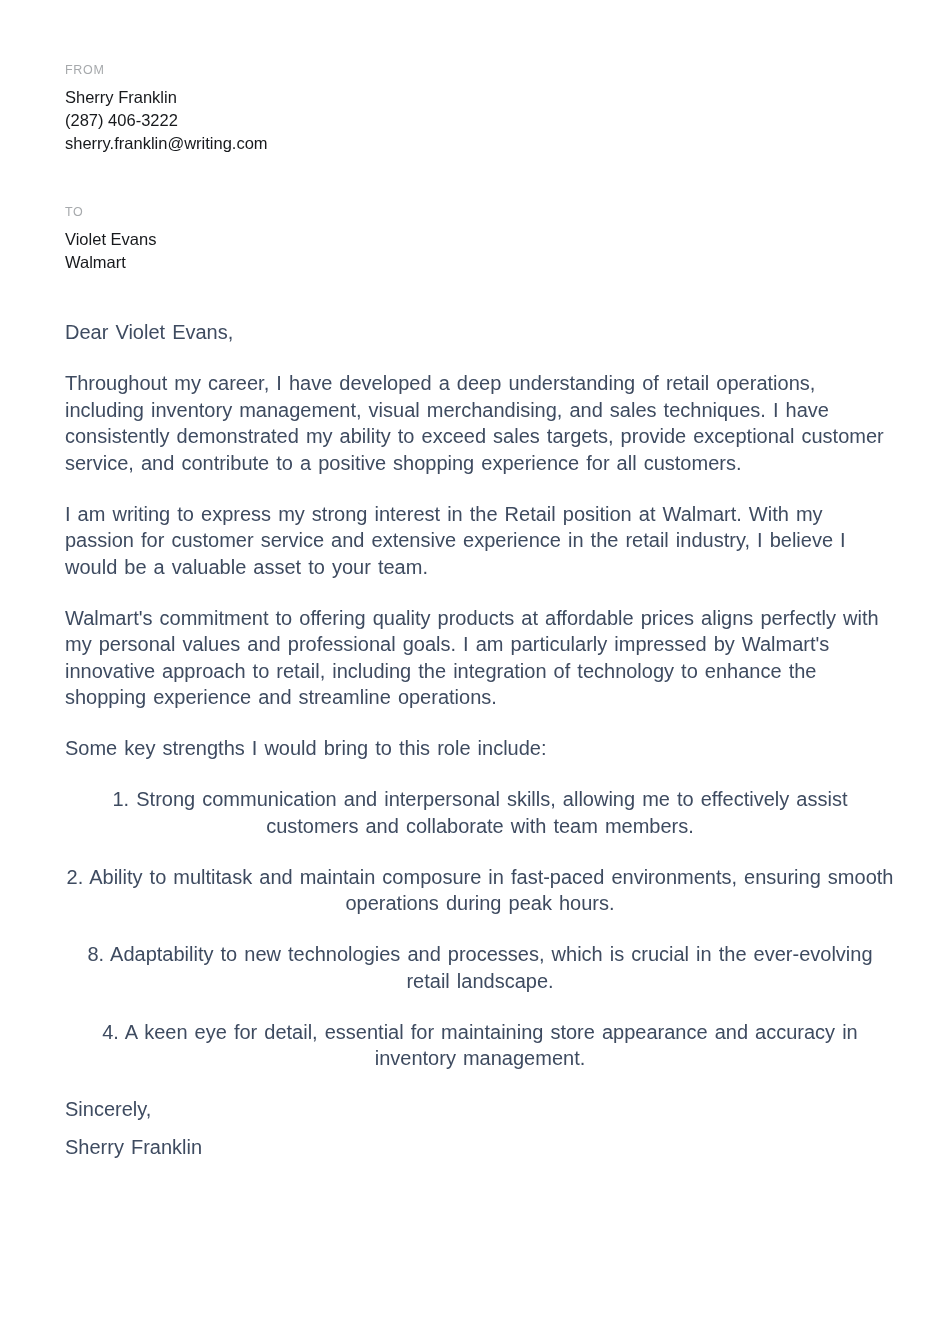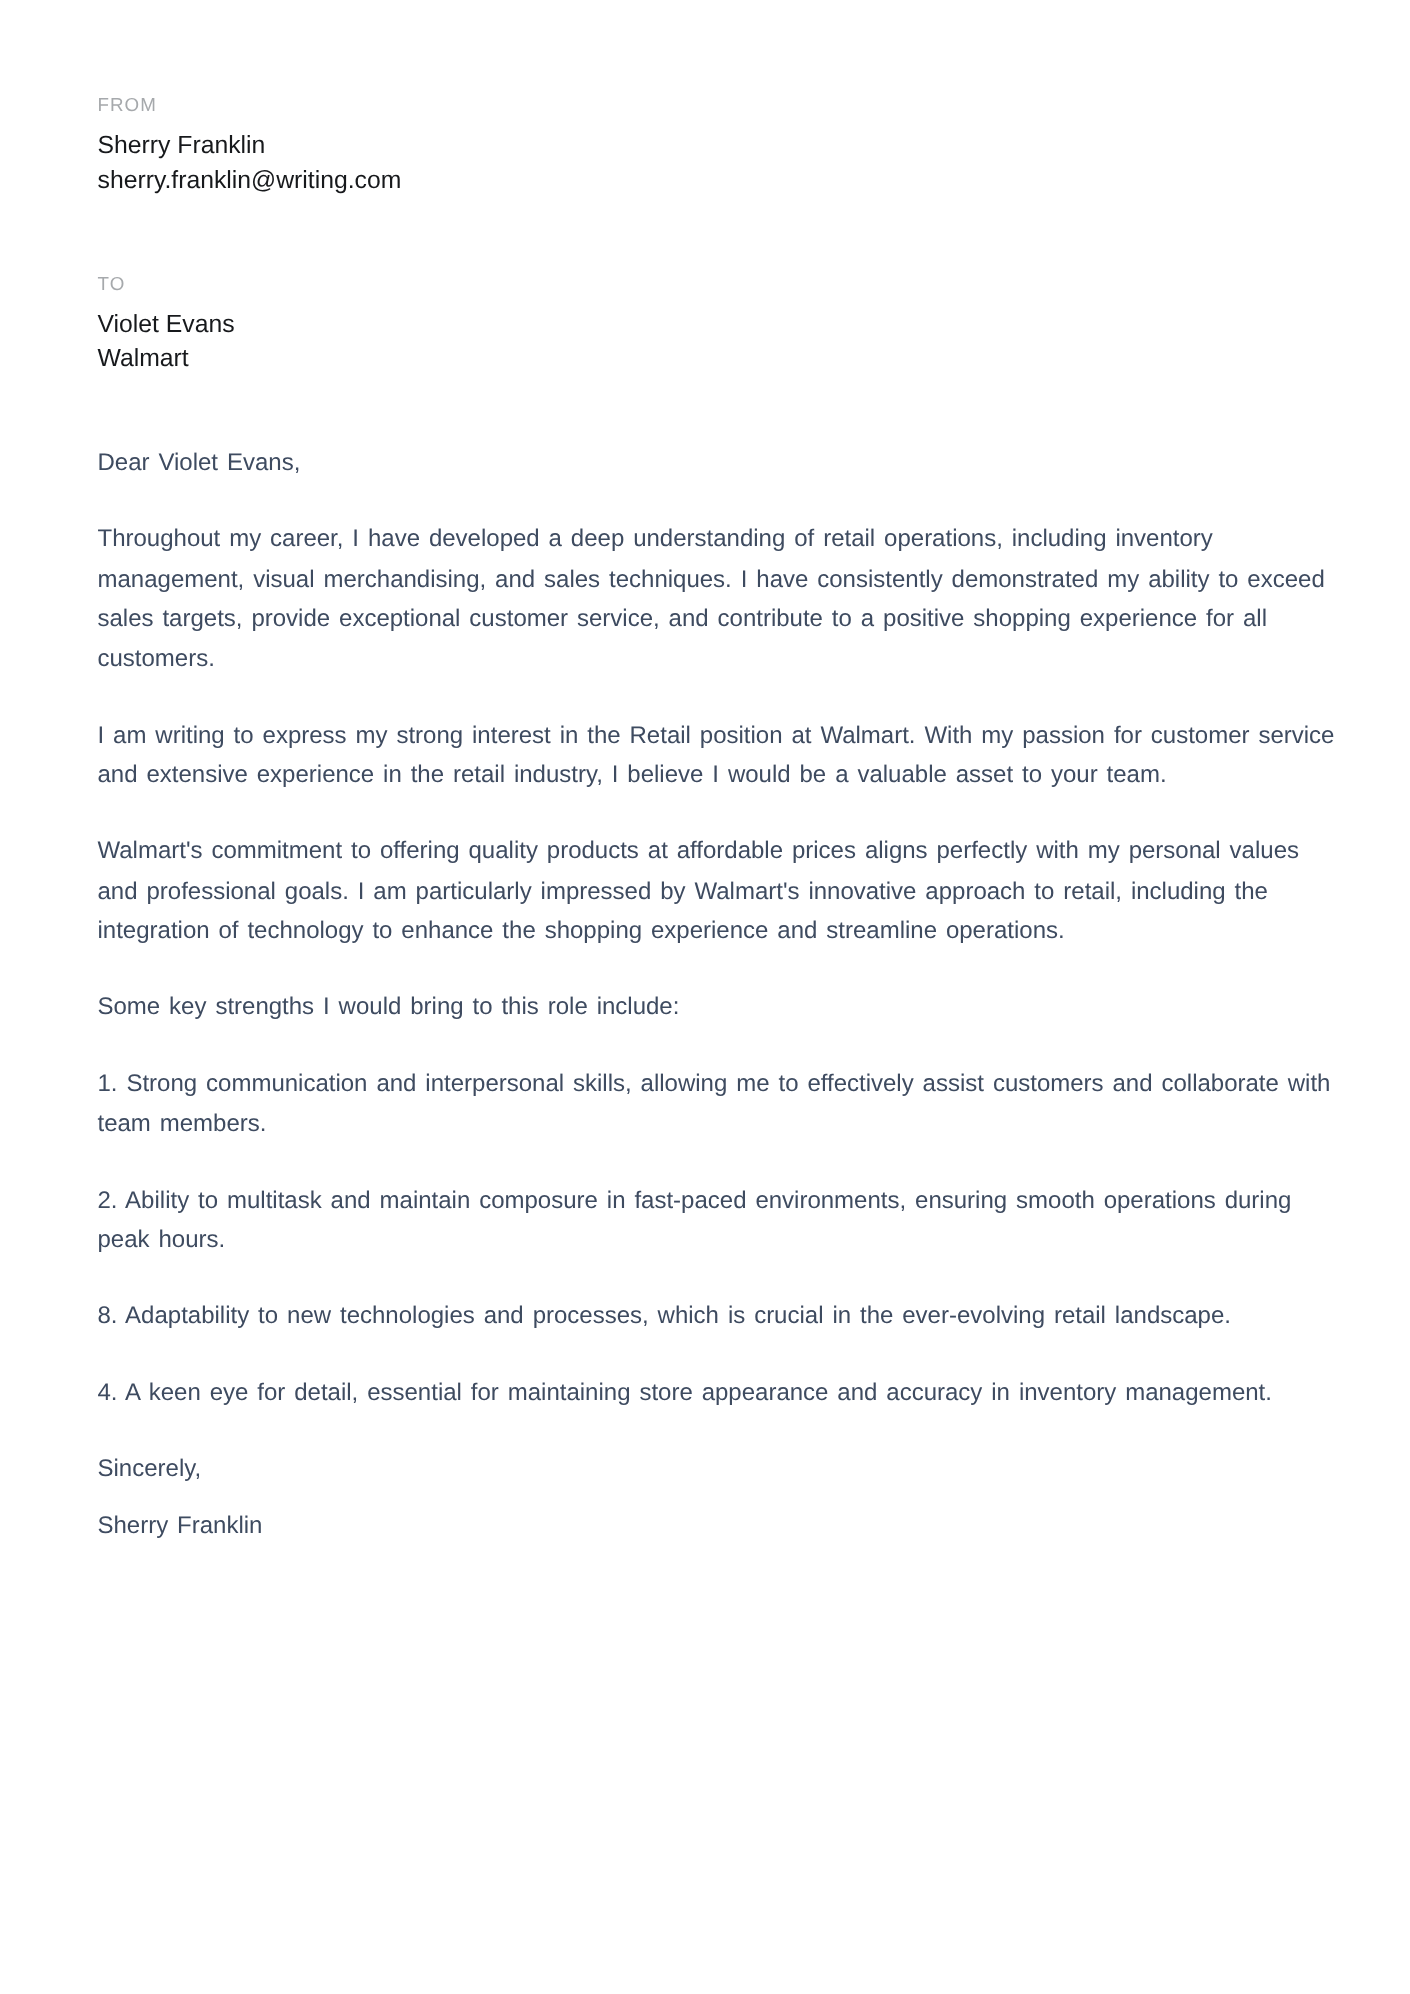--- a/index.html
+++ b/index.html
@@ -30,49 +30,51 @@
     line-height: 23px;
     color: #17191c;
     font-weight: 400;
   }
   .recipient-block {
     margin-top: 50px;
   }
   .letter-body {
     margin-top: 45px;
     color: #3e4b60;
-    font-size: 16px;
+    font-size: 20px;
     line-height: 26.5px;
     word-spacing: 1.5px;
     max-width: 830px;
   }
   .letter-body p {
     margin: 0 0 24.5px 0;
   }
   .strengths {
     margin: 0 0 11px 0;
+    text-align: center;
   }
   .strength-item {
     margin: 0 0 13px 0;
   }
   .signoff {
     margin: 0 0 11.5px 0 !important;
   }
   .signature {
     margin: 0 !important;
   }
 </style>
 </head>
 <body>
 
 <div class="page">
 
   <div class="sender-block">
     <div class="meta-label">FROM</div>
     <div class="meta-line">Sherry Franklin</div>
+    <div class="meta-line">(287) 406-3222</div>
     <div class="meta-line">sherry.franklin@writing.com</div>
   </div>
 
   <div class="recipient-block">
     <div class="meta-label">TO</div>
     <div class="meta-line">Violet Evans</div>
     <div class="meta-line">Walmart</div>
   </div>
 
   <div class="letter-body">

